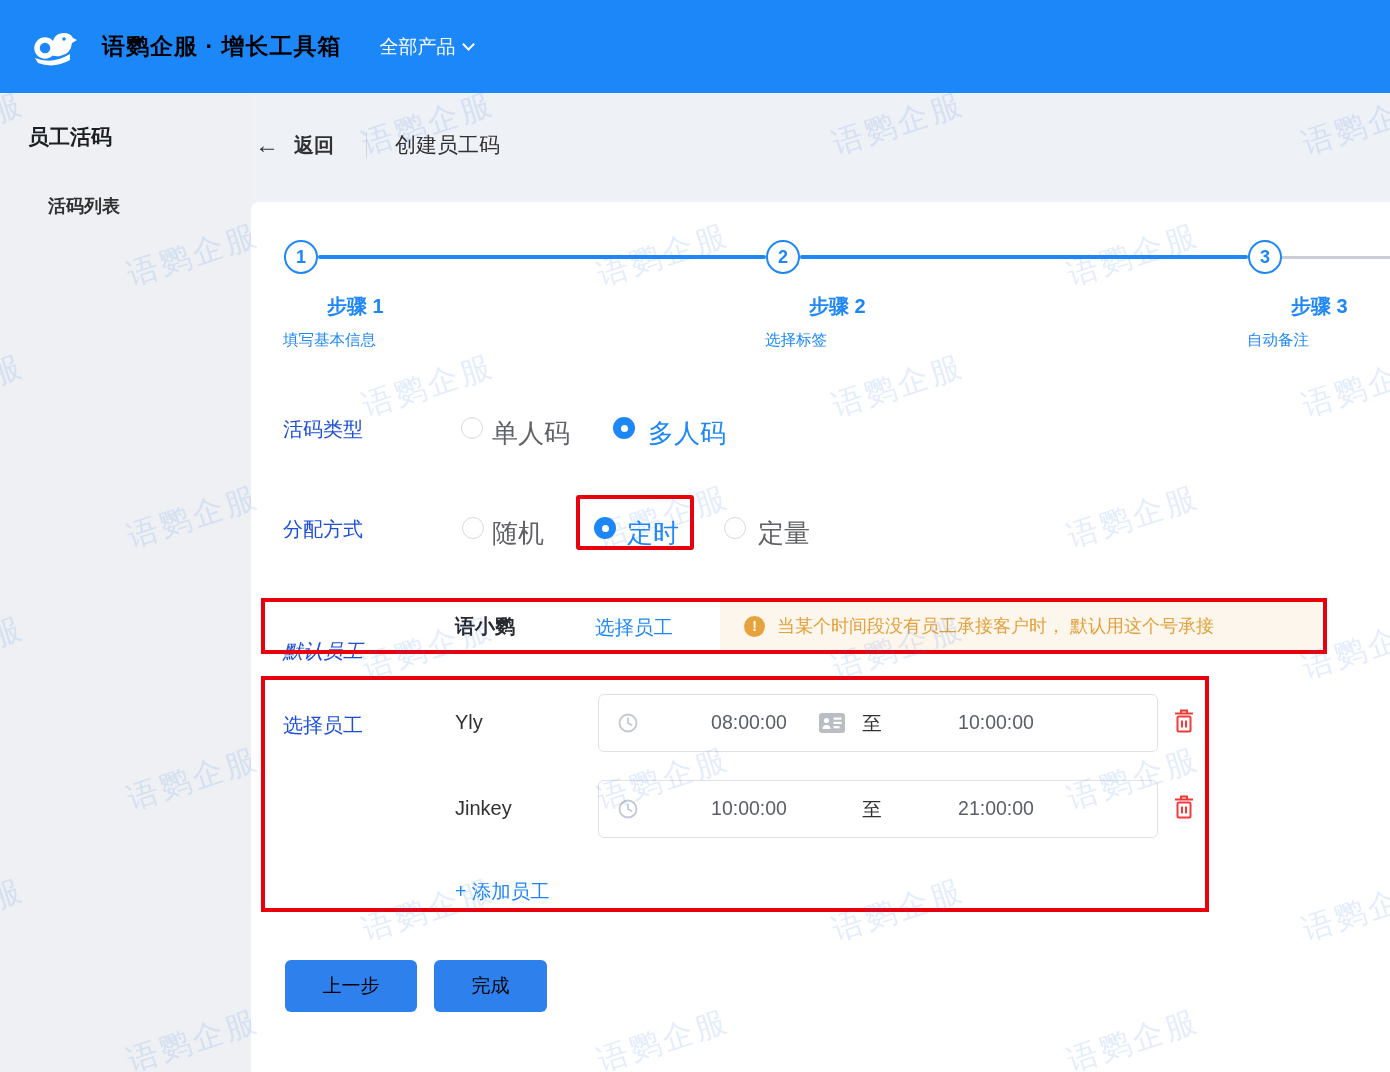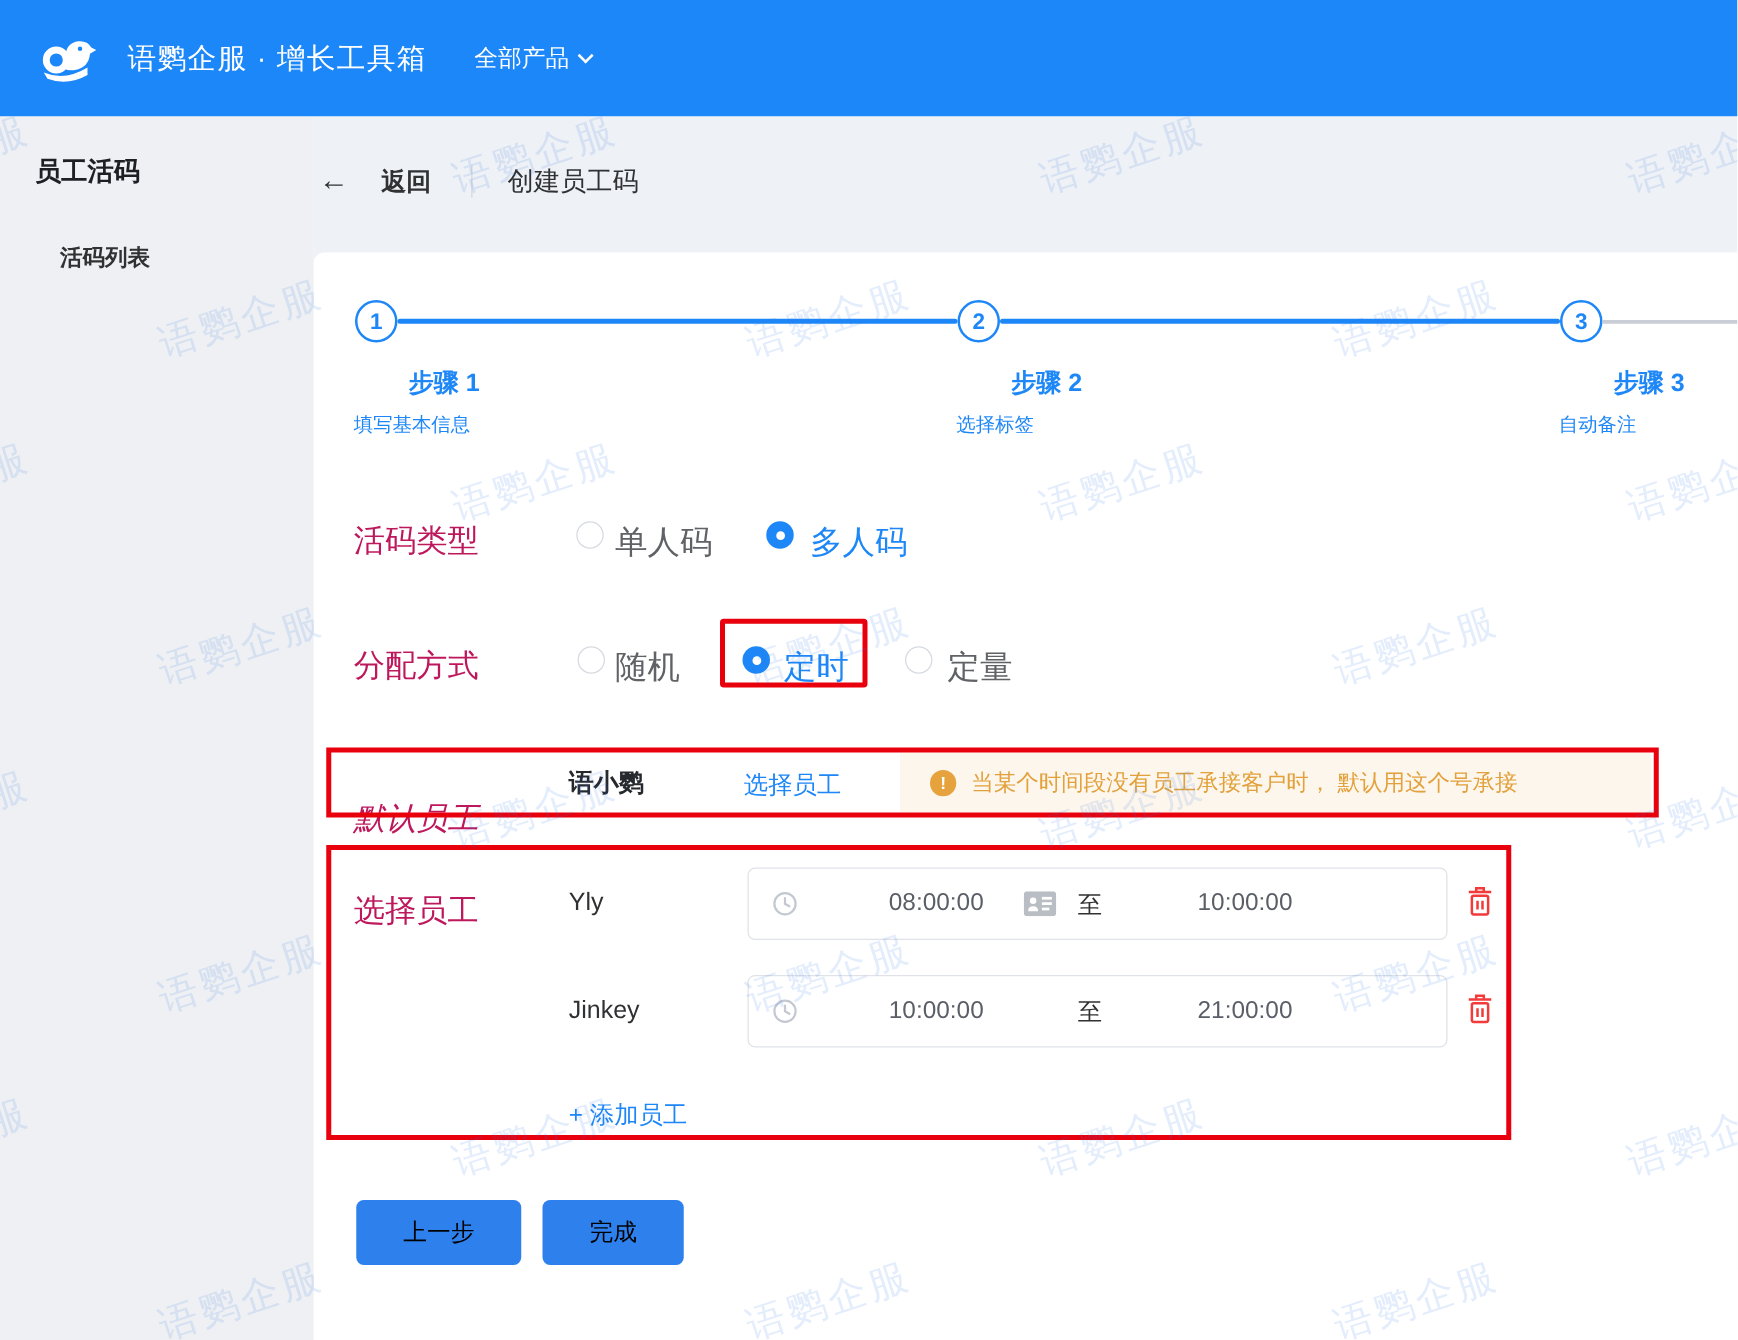--- a/index.html
+++ b/index.html
@@ -8,38 +8,38 @@
     font-family:"Liberation Sans","DejaVu Sans",sans-serif;
     background:#ffffff; position:relative; color:#303133;
   }
 
   
   .header {
     position:absolute; top:0; left:0; width:1390px; height:93px;
     background:#1b87f9; display:flex; align-items:center; z-index:70;
   }
   .logo { margin-left:30px; width:48px; height:40px; display:block; cursor:pointer; }
-  .brand { margin-left:24px; color:#ffffff; font-size:23px; font-weight:normal; letter-spacing:1px; }
+  .brand { margin-left:24px; color:#000000; font-size:23px; font-weight:bold; letter-spacing:1px; }
   .nav-all { margin-left:38px; color:#fff; font-size:19px; display:flex; align-items:center; cursor:pointer; }
   .chev { width:9px; height:9px; border-right:2px solid #fff; border-bottom:2px solid #fff;
           transform:rotate(45deg); margin-left:9px; margin-top:-5px; }
 
   
   .sidebar {
     position:absolute; top:93px; left:0; width:251px; height:979px;
     background:#eef0f3; z-index:1;
   }
   .sidebar-title { position:absolute; left:28px; top:30px; font-size:21px; font-weight:bold; color:#1c1f23; }
   .sidebar-item { position:absolute; left:48px; top:101px; font-size:18px; font-weight:600; color:#303133; cursor:pointer; }
 
   
   .content { position:absolute; top:93px; left:251px; width:1139px; height:979px; background:#eef1f5; z-index:1; }
   .breadcrumb { position:absolute; left:4px; top:36px; height:32px; display:flex; align-items:center; }
   .back-arrow { font-size:24px; color:#303133; line-height:1; }
-  .back-label { margin-left:26px; font-size:20px; font-weight:600; color:#303133; cursor:pointer; }
+  .back-label { margin-left:15px; font-size:20px; font-weight:600; color:#303133; cursor:pointer; }
   .crumb-divider { width:1px; height:26px; background:#d4d7dd; margin:0 28px 0 32px; }
   .page-title { font-size:21px; color:#303133; }
 
   .card {
     position:absolute; left:0; top:109px; width:1139px; height:870px;
     background:#ffffff; border-top-left-radius:8px;
   }
 
   
   .step-circle {
@@ -47,21 +47,21 @@
     border:2.5px solid #1e87f7; background:#fff; color:#1e87f7;
     font-size:18px; font-weight:bold; display:flex; align-items:center; justify-content:center;
   }
   .step-line { position:absolute; height:4px; background:#1e87f7; top:53px; border-radius:2px; }
   .step-line-gray { position:absolute; height:2.5px; background:#c9ced6; top:54px; }
   .step-label { position:absolute; }
   .step-title { font-size:20px; color:#1e87f7; font-weight:600;margin-left:44px; }
   .step-sub { font-size:15.5px; color:#1e87f7; margin-top:10px; }
 
   
-  .form-label { position:absolute; font-size:25px; color:#be185d; }
+  .form-label { position:absolute; font-size:20px; color:#1d4ed8; }
   .radio { position:absolute; width:22px; height:22px; border-radius:50%;
            border:1.5px solid #d6dae0; background:#fff; cursor:pointer; }
   .radio.checked { border:none; background:#1e87f7; }
   .radio.checked::after {
     content:""; position:absolute; left:7.5px; top:7.5px; width:7px; height:7px;
     border-radius:50%; background:#fff;
   }
   .radio-label { position:absolute; font-size:26px; color:#606266; cursor:pointer; }
   .radio-label.active { color:#1e87f7; font-weight:500; }
 

